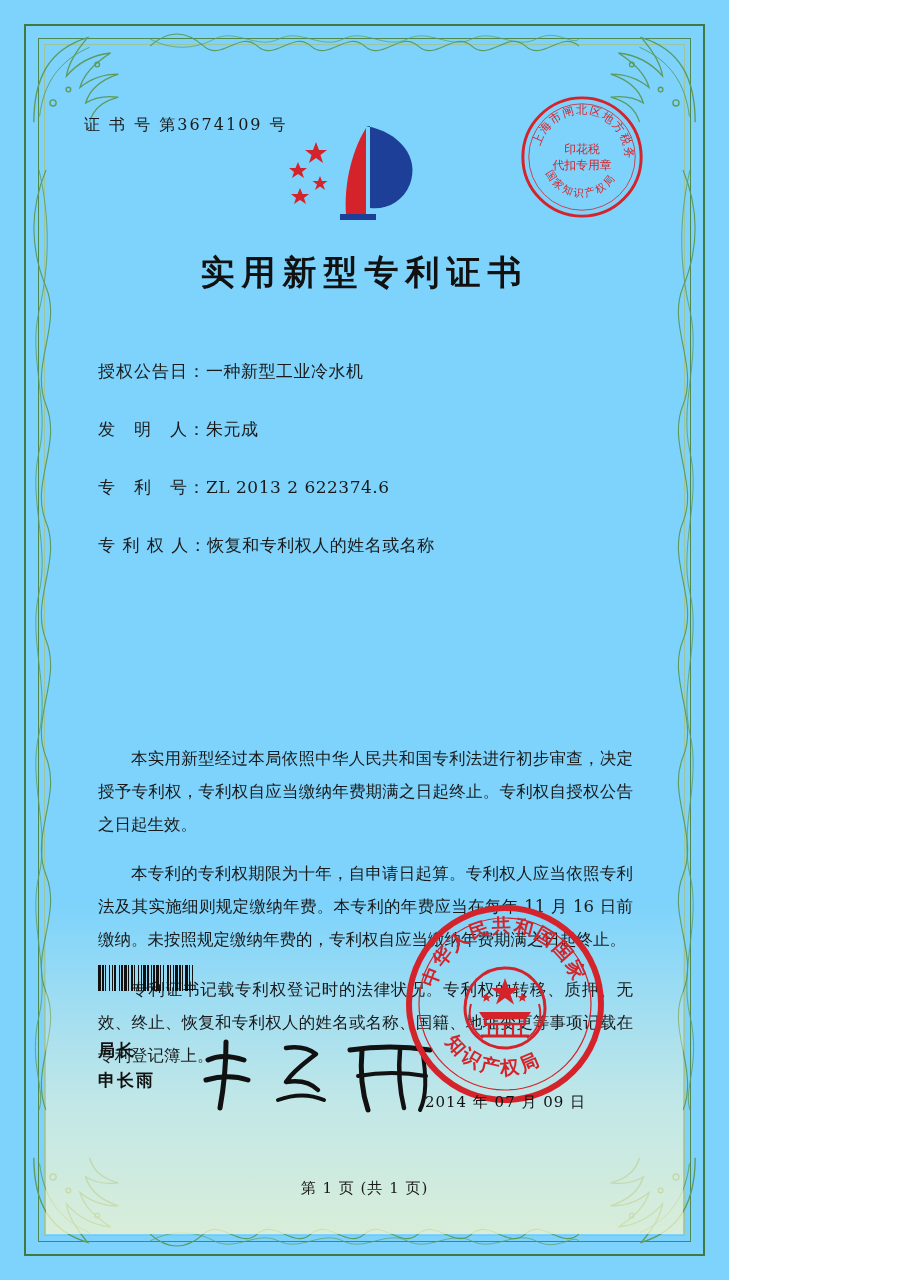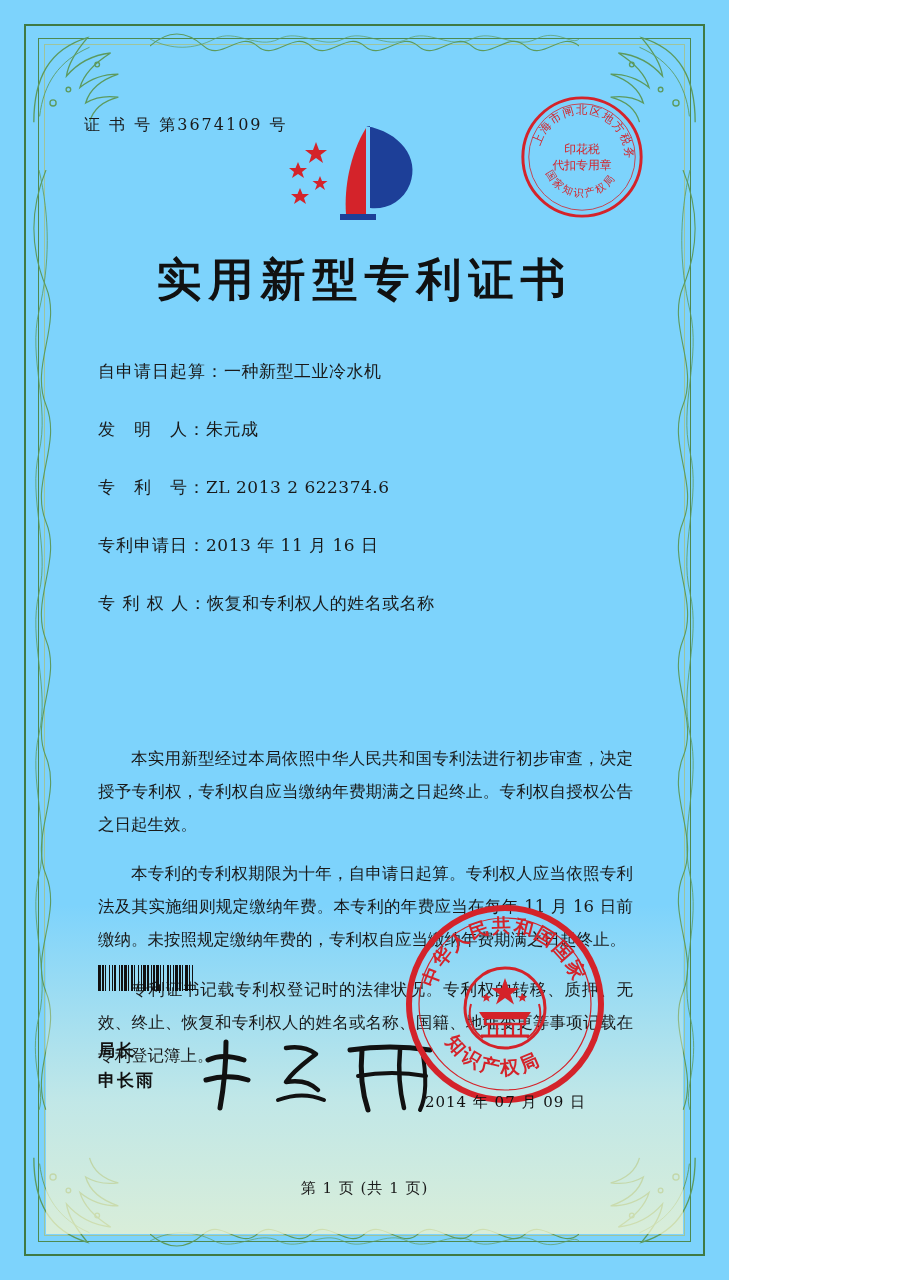--- a/index.html
+++ b/index.html
@@ -112,21 +112,21 @@
     width: 138px;
     height: 138px;
   }
   .tax-stamp svg { width: 100%; height: 100%; display: block; }
 
   .title {
     position: absolute;
     top: 190px;
     left: 0; right: 0;
     text-align: center;
-    font-size: 45px;
+    font-size: 34px;
     font-weight: bold;
     letter-spacing: 7px;
     color: #111;
     font-family: "DejaVu Sans", "Liberation Sans", sans-serif;
   }
 
   .fields {
     position: absolute;
     top: 300px;
     left: 38px;
@@ -343,30 +343,27 @@
         </text>
         <text x="70" y="66" text-anchor="middle" fill="#d4232a" font-size="12" font-family="DejaVu Sans, sans-serif">印花税</text>
         <text x="70" y="82" text-anchor="middle" fill="#d4232a" font-size="12" font-family="DejaVu Sans, sans-serif">代扣专用章</text>
       </svg>
     </div>
 
     <div class="title">实用新型专利证书</div>
 
     <div class="fields">
       <div class="field">
-        <span class="lbl">自申请日起算：</span><span class="val">一种新型工业冷水机</span>
+        <span class="lbl">授权公告日：</span><span class="val">一种新型工业冷水机</span>
       </div>
       <div class="field">
         <span class="lbl">发　明　人：</span><span class="val">朱元成</span>
       </div>
       <div class="field">
         <span class="lbl">专　利　号：</span><span class="val">ZL 2013 2 622374.6</span>
-      </div>
-      <div class="field">
-        <span class="lbl">专利申请日：</span><span class="val">2013 年 11 月 16 日</span>
       </div>
       <div class="field">
         <span class="lbl">专 利 权 人：</span><span class="val">恢复和专利权人的姓名或名称</span>
       </div>
     </div>
 
     <div class="paragraphs">
       <p class="para">本实用新型经过本局依照中华人民共和国专利法进行初步审查，决定授予专利权，专利权自应当缴纳年费期满之日起终止。专利权自授权公告之日起生效。</p>
       <p class="para">本专利的专利权期限为十年，自申请日起算。专利权人应当依照专利法及其实施细则规定缴纳年费。本专利的年费应当在每年 11 月 16 日前缴纳。未按照规定缴纳年费的，专利权自应当缴纳年费期满之日起终止。</p>
       <p class="para">专利证书记载专利权登记时的法律状况。专利权的转移、质押、无效、终止、恢复和专利权人的姓名或名称、国籍、地址变更等事项记载在专利登记簿上。</p>

